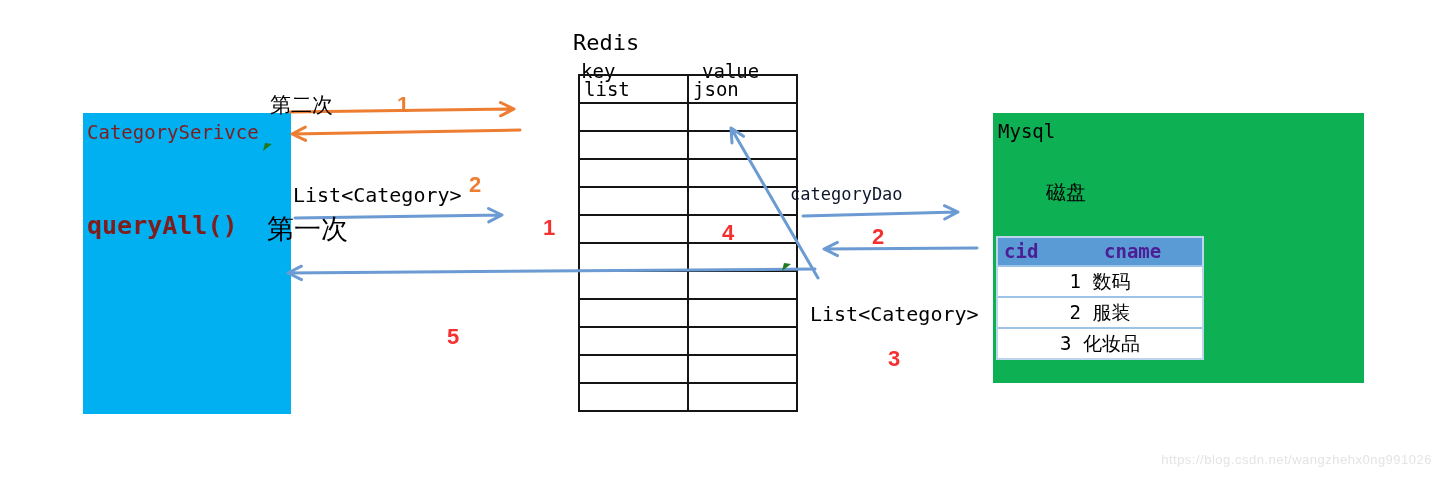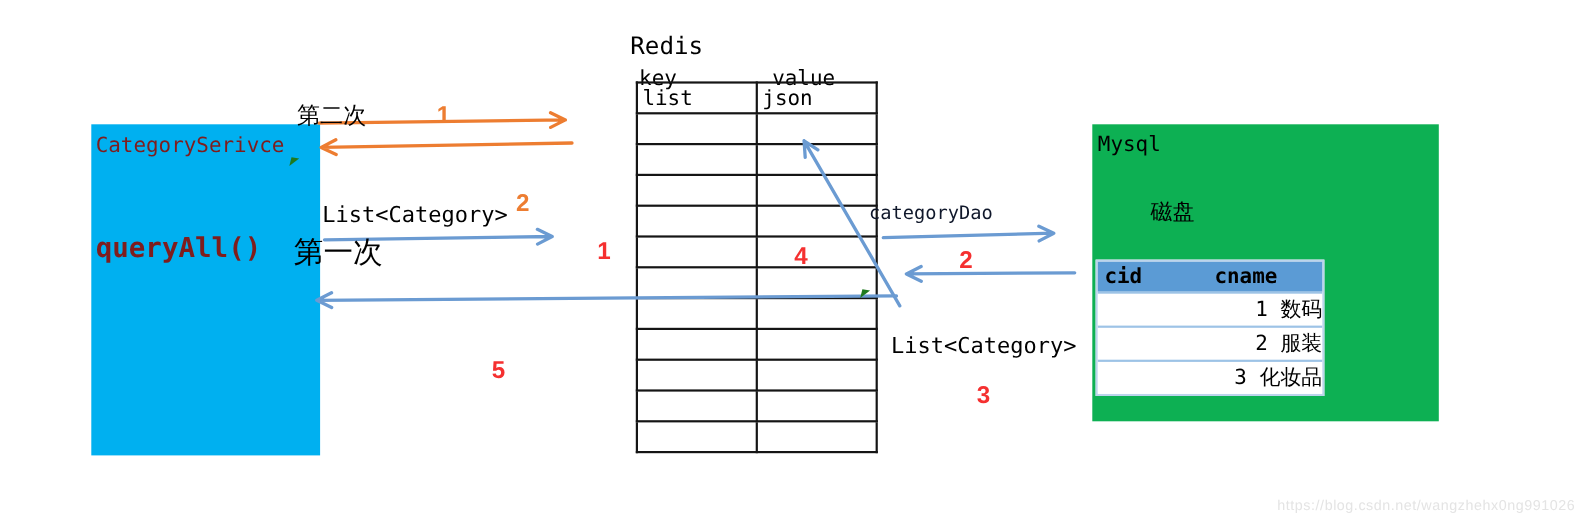--- a/index.html
+++ b/index.html
@@ -28,35 +28,35 @@
     border-collapse:collapse;
   }
   table.redis td{
     border:2px solid #151515;
     width:103px;height:26px;
     padding:0 0 0 4px;
     font-size:19px;line-height:26px;
     color:#000;
   }
   
-  .mysql-box{left:993px;top:113px;width:315px;height:270px;color:#000;}
+  .mysql-box{left:993px;top:113px;width:371px;height:270px;color:#000;}
   .mysql-box .title{position:absolute;left:5px;top:7px;font-size:19px;}
   .mysql-box .disk{position:absolute;left:5px;top:66px;font-size:20px;margin-left:48px;}
   .mysql-table{
     position:absolute;left:996px;top:236px;width:208px;
     background:#fff;border:2px solid #bcd4ec;box-sizing:border-box;
   }
   .mysql-table .hdr{
     position:relative;height:27px;line-height:27px;
-    color:#000000;font-size:19px;font-weight:bold;
+    color:#4c1d95;font-size:19px;font-weight:bold;
   }
   .mysql-table .hdr .cid{position:absolute;left:6px;top:0;}
   .mysql-table .hdr .cname{position:absolute;left:106px;top:0;}
   .mysql-table .row{
-    height:29px;line-height:29px;text-align:right;
+    height:29px;line-height:29px;text-align:center;
     font-size:19px;color:#000;border-top:2px solid #9dc3e6;
     background:#fff;
   }
   
   .lbl{position:absolute;white-space:nowrap;margin-top:34px;}
   .lbl.mono{font-family:"DejaVu Sans Mono", monospace;}
   .lbl.sans{font-family:"Liberation Sans", sans-serif;font-weight:600;}
   
   svg.overlay{position:absolute;left:0;top:0;pointer-events:none;}
   .watermark{

